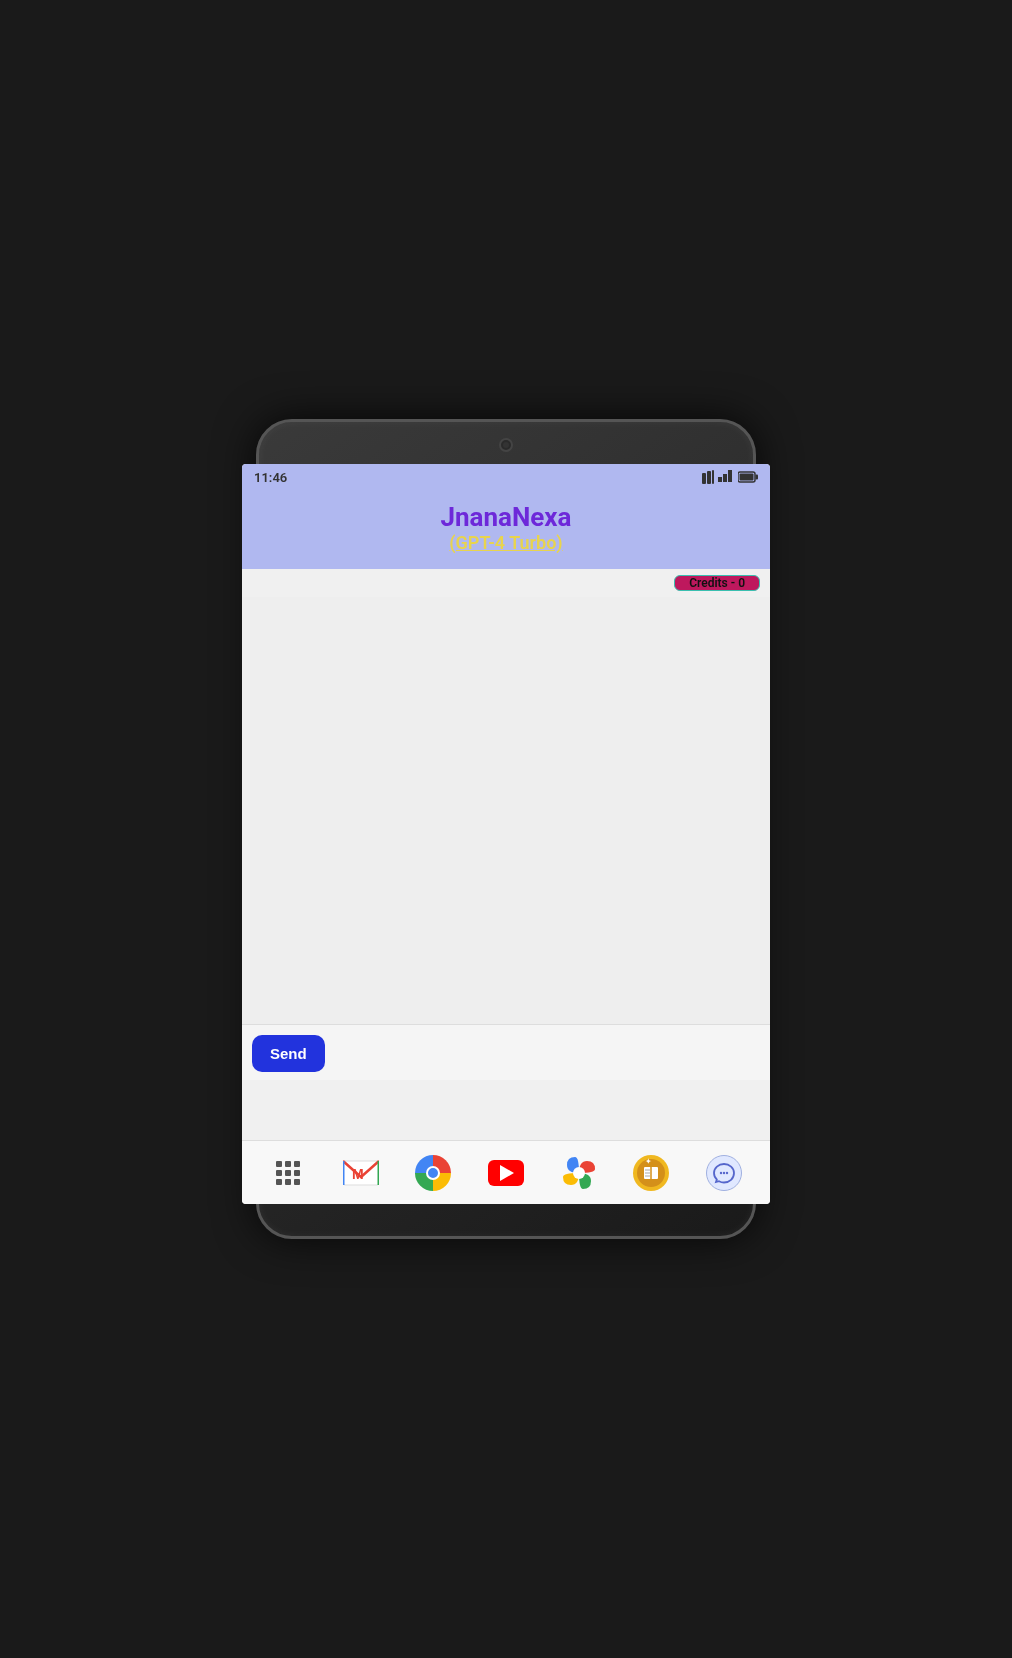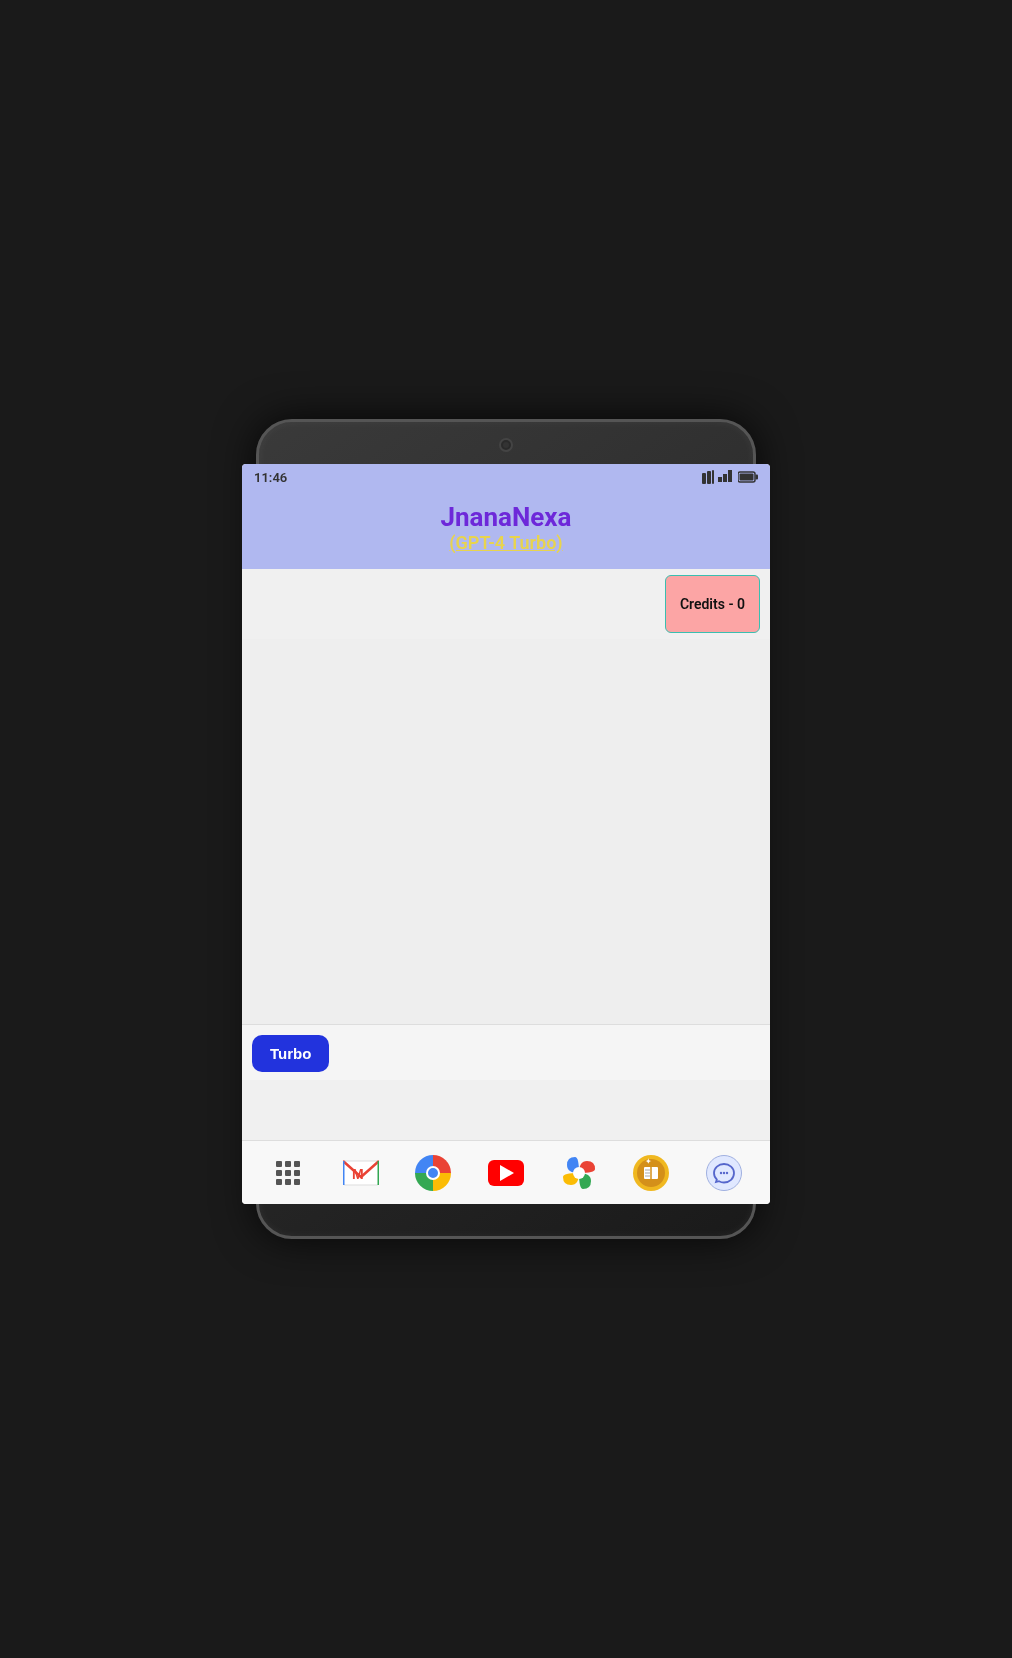--- a/index.html
+++ b/index.html
@@ -90,25 +90,25 @@
       text-decoration: underline;
     }
     
     .credits-bar {
       background: #f0f0f0;
       display: flex;
       justify-content: flex-end;
       padding: 6px 10px;
     }
     .credits-badge {
-      background: #fca5a5;
+      background: #be185d;
       border: 1.5px solid #3abfb0;
       border-radius: 6px;
-      padding: 20px 14px;
-      font-size: 14px;
+      padding: 0 14px;
+      font-size: 12px;
       font-weight: 600;
       color: #111;
     }
     
     .chat-area {
       flex: 1;
       background: #eeeeee;
       overflow-y: auto;
       padding: 10px;
     }
@@ -261,21 +261,21 @@
       <div class="app-subtitle">(GPT-4 Turbo)</div>
     </div>
 
     <div class="credits-bar">
       <div class="credits-badge">Credits -  0</div>
     </div>
 
     <div class="chat-area"></div>
 
     <div class="input-bar">
-      <button class="send-button">Turbo</button>
+      <button class="send-button">Send</button>
     </div>
 
     <div class="keyboard-area"></div>
 
     <div class="nav-dock">
 
       <div class="dock-icon">
         <div class="grid-dots">
           <div class="grid-dot"></div>
             <div class="grid-dot"></div>

